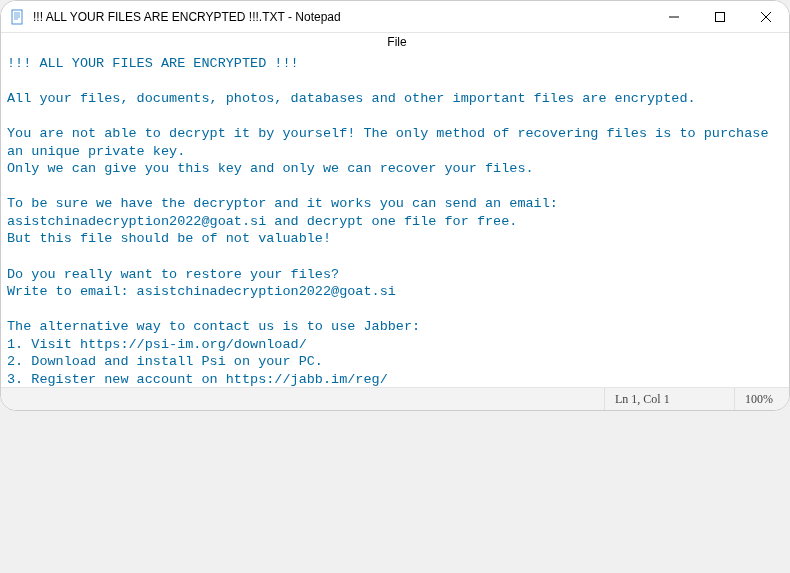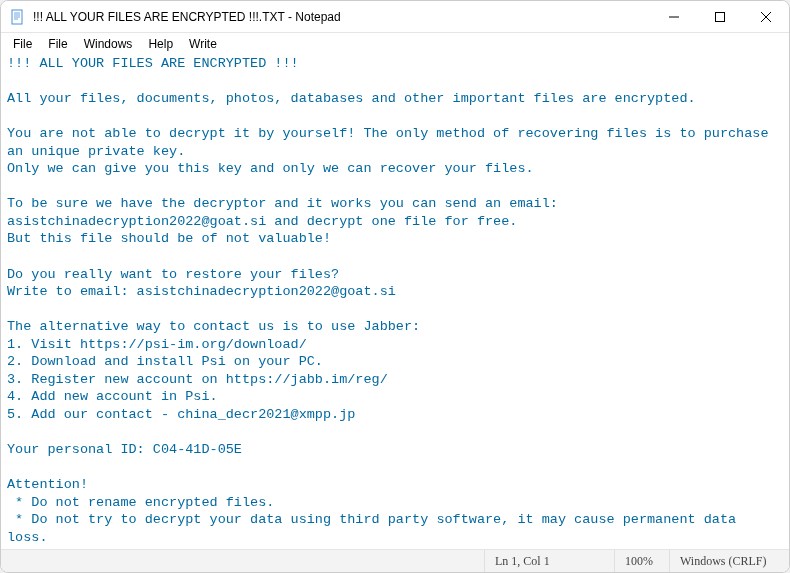--- a/index.html
+++ b/index.html
@@ -6,24 +6,24 @@
     body {
       font-family: 'Segoe UI', Tahoma, sans-serif;
       background: #f0f0f0;
       width: 790px;
       height: 573px;
       overflow: hidden;
       position: relative;
     }
     .window {
       width: 790px;
-      height: 573px;
+      height: 411px;
       background: #ffffff;
       border: 1px solid #cccccc;
-      border-radius: 8px;
+      border-radius: 16px;
       display: flex;
       flex-direction: column;
       overflow: hidden;
     }
     .titlebar {
       height: 32px;
       background: #ffffff;
       display: flex;
       align-items: center;
       padding-left: 8px;
@@ -51,23 +51,24 @@
       height: 32px;
       display: flex;
       align-items: center;
       justify-content: center;
       cursor: pointer;
     }
     .menubar {
       height: 20px;
       background: #ffffff;
       display: flex;
-      align-items: flex-end;
+      align-items: center;
       padding-left: 4px;
       font-size: 12px;
+      flex-direction: column;
     }
     .menu-item {
       padding: 2px 8px;
       cursor: pointer;
     }
     .content {
       flex: 1;
       background: #ffffff;
       padding: 2px 6px;
       font-family: Consolas, 'Courier New', monospace;
@@ -164,15 +165,14 @@
 
 Attention!
  * Do not rename encrypted files.
  * Do not try to decrypt your data using third party software, it may cause permanent data loss.
  * Decryption of your files with the help of third parties may cause increased price (they add their fee to our) or you can become a victim of a scam.</div>
 
   <div class="statusbar">
     <div class="status-spacer"></div>
     <div class="status-cell" style="width:130px">Ln 1, Col 1</div>
     <div class="status-cell" style="width:55px">100%</div>
-    <div class="status-cell" style="width:120px">Windows (CRLF)</div>
   </div>
 </div>
 
 </body></html>

